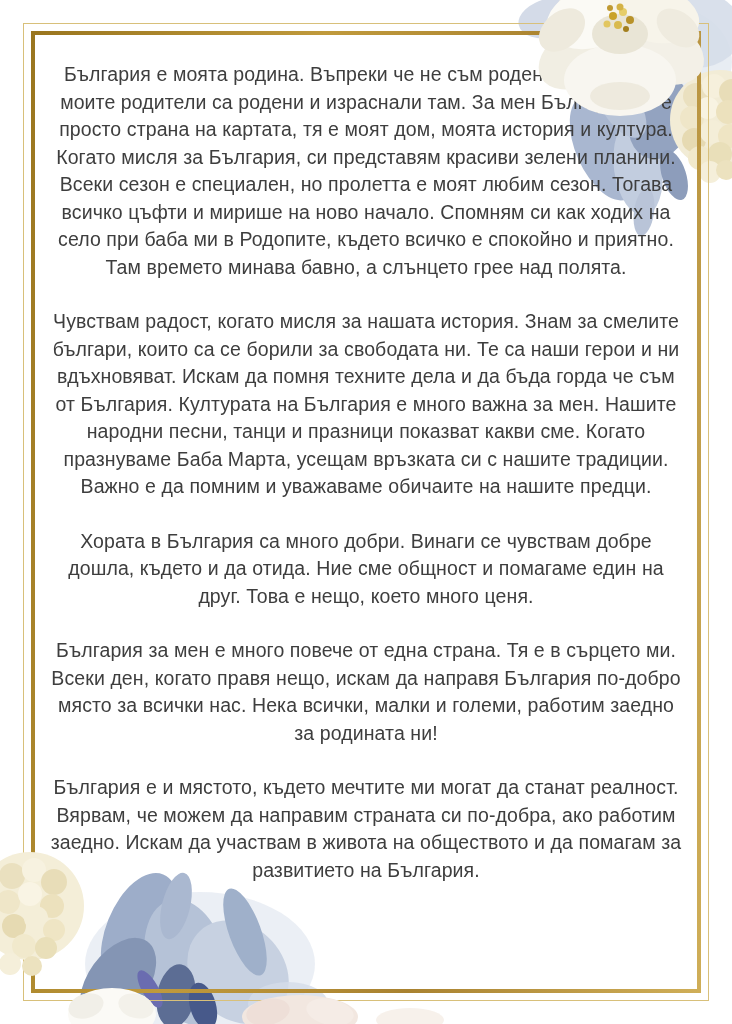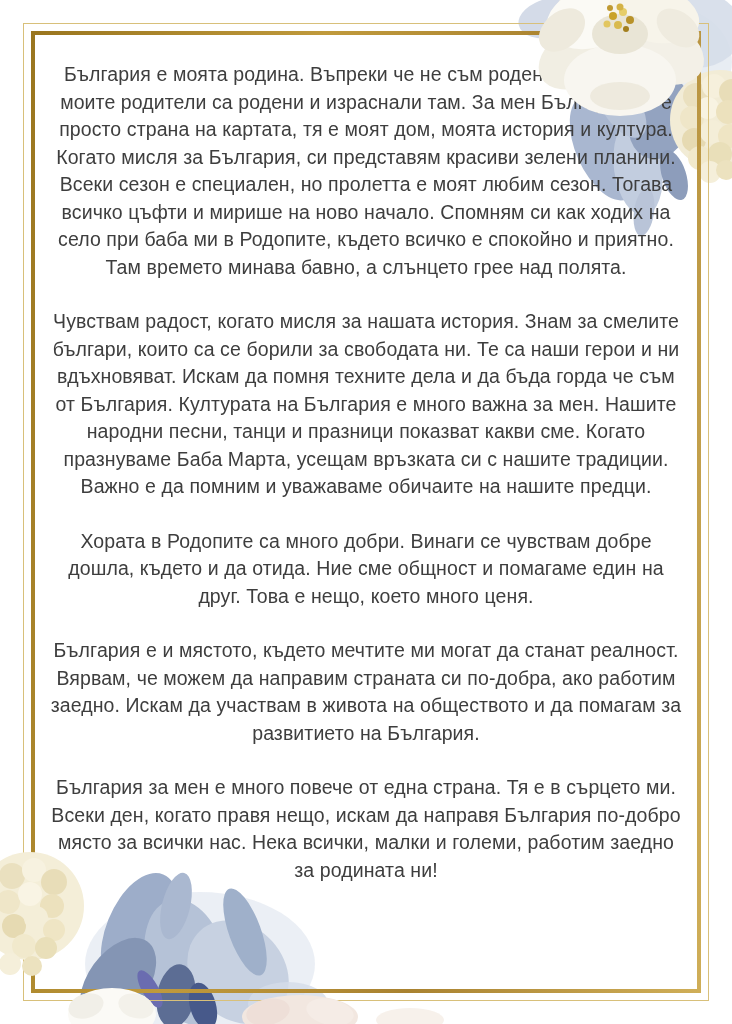--- a/index.html
+++ b/index.html
@@ -164,18 +164,18 @@
       <ellipse cx="410" cy="206" rx="34" ry="12" fill="#f6efe9" opacity="0.9"></ellipse>
     </g>
   </svg>
 
   <div class="frame-thin"></div>
   <div class="frame-thick"></div>
 
   <div class="essay">
     <p>България е моята родина. Въпреки че не съм родена в България, моите родители са родени и израснали там. За мен България не е просто страна на картата, тя е моят дом, моята история и култура. Когато мисля за България, си представям красиви зелени планини. Всеки сезон е специален, но пролетта е моят любим сезон. Тогава всичко цъфти и мирише на ново начало. Спомням си как ходих на село при баба ми в Родопите, където всичко е спокойно и приятно. Там времето минава бавно, а слънцето грее над полята.</p>
     <p>Чувствам радост, когато мисля за нашата история. Знам за смелите българи, които са се борили за свободата ни. Те са наши герои и ни вдъхновяват. Искам да помня техните дела и да бъда горда че съм от България. Културата на България е много важна за мен. Нашите народни песни, танци и празници показват какви сме. Когато празнуваме Баба Марта, усещам връзката си с нашите традиции. Важно е да помним и уважаваме обичаите на нашите предци.</p>
-    <p>Хората в Родопите са много добри. Винаги се чувствам добре дошла, където и да отида. Ние сме общност и помагаме един на друг. Това е нещо, което много ценя.</p>
+    <p>Хората в България са много добри. Винаги се чувствам добре дошла, където и да отида. Ние сме общност и помагаме един на друг. Това е нещо, което много ценя.</p>
+    <p>България за мен е много повече от една страна. Тя е в сърцето ми. Всеки ден, когато правя нещо, искам да направя България по-добро място за всички нас. Нека всички, малки и големи, работим заедно за родината ни!</p>
     <p>България е и мястото, където мечтите ми могат да станат реалност. Вярвам, че можем да направим страната си по-добра, ако работим заедно. Искам да участвам в живота на обществото и да помагам за развитието на България.</p>
-    <p>България за мен е много повече от една страна. Тя е в сърцето ми. Всеки ден, когато правя нещо, искам да направя България по-добро място за всички нас. Нека всички, малки и големи, работим заедно за родината ни!</p>
   </div>
 
 </div>
 
 </body></html>

